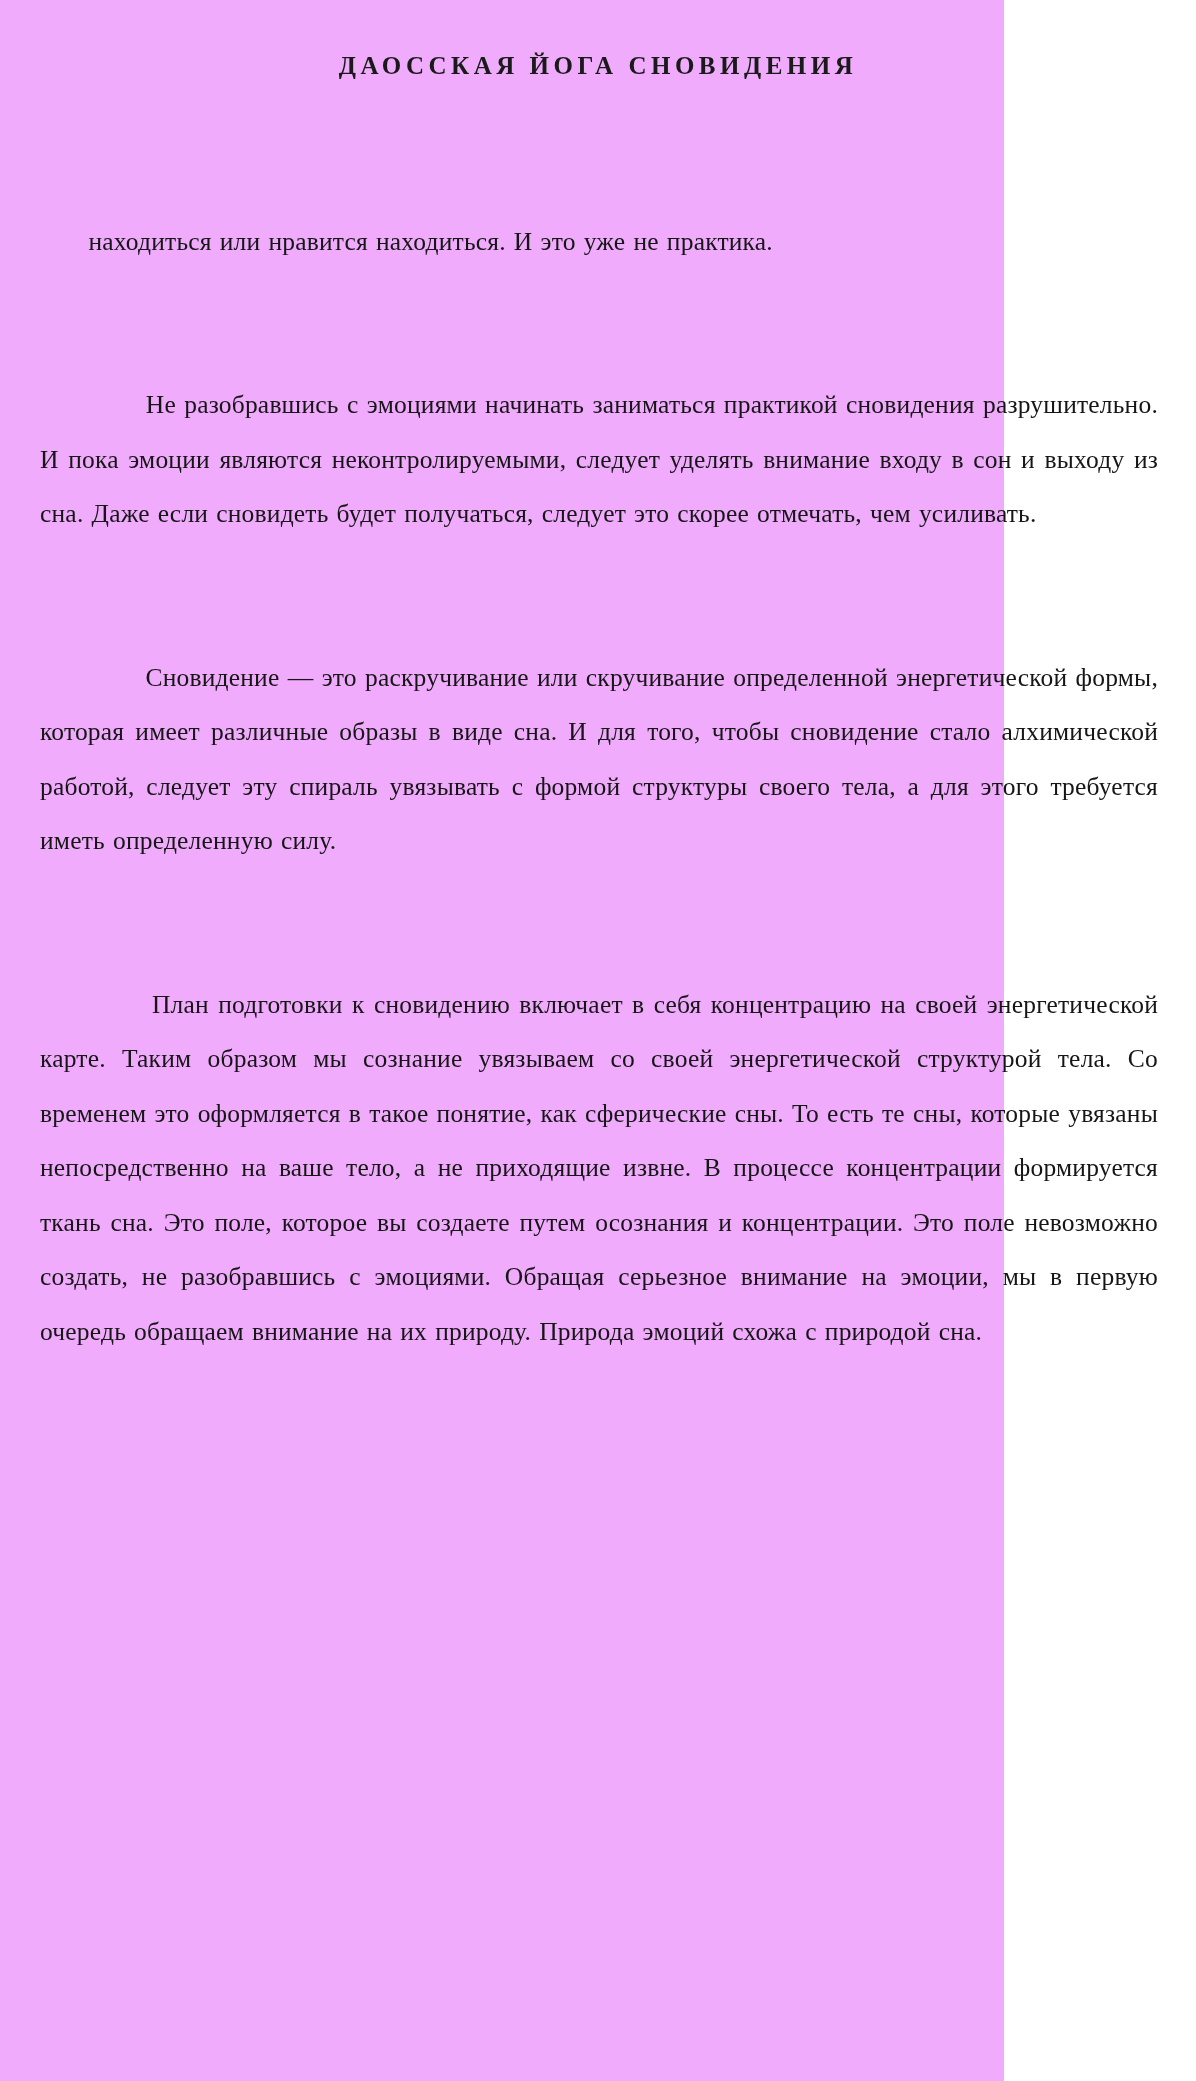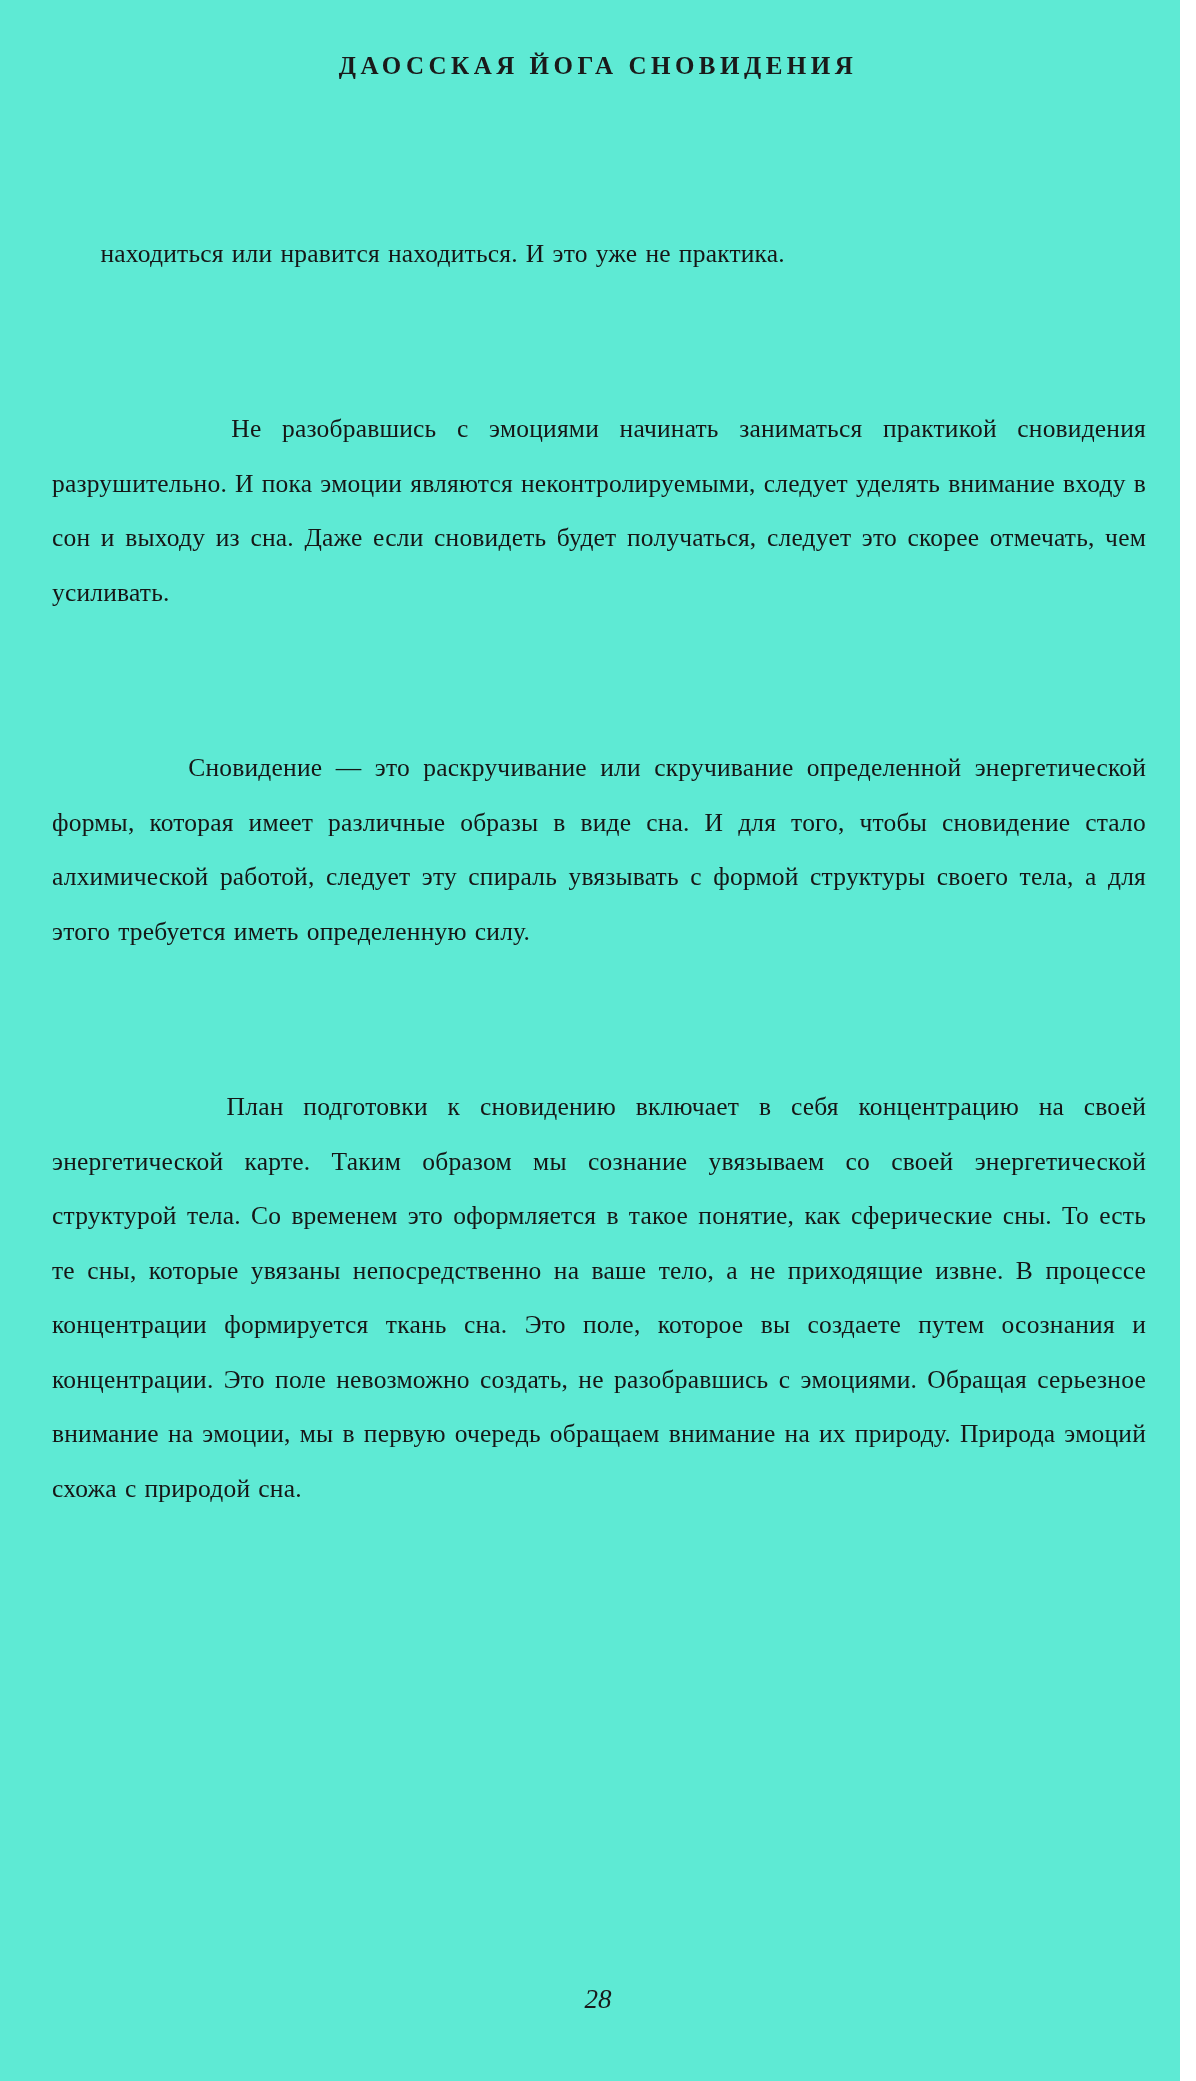--- a/index.html
+++ b/index.html
@@ -13,23 +13,23 @@
     font-family: "Liberation Serif", "DejaVu Serif", serif;
     color: #111111;
     position: relative;
     overflow: hidden;
   }
 
   .page {
     position: absolute;
     top: 0;
     left: 0;
-    width: 1180px;
+    width: 1004px;
     height: 2081px;
-    background: #5eead4;
+    background: #f0abfc;
   }
 
   .running-head {
     position: absolute;
     top: 52px;
     left: 0;
     width: 1196px;
     text-align: center;
     font-size: 25px;
     font-weight: 700;
@@ -43,21 +43,21 @@
     top: 160px;
     left: 40px;
     width: 1118px;
     font-size: 25.5px;
     line-height: 54.5px;
     color: #161616;
     text-align: justify;
   }
 
   .para {
-    margin: 12px;
+    margin: 0;
     text-align: justify;
     text-justify: inter-word;
     white-space: pre-wrap;
   }
 
   .para + .para {
     margin-top: 0;
   }
 
   .indent {
@@ -97,15 +97,14 @@
       <span class="indent"></span><span>Не разобравшись с эмоциями начинать заниматься практикой сновидения разрушительно. И пока эмоции являются неконтролируемыми, следует уделять внимание входу в сон и выходу из сна. Даже если сновидеть будет получаться, следует это скорее отмечать, чем усиливать.</span>
     </p>
     <p class="para">
       <span class="indent"></span><span>Сновидение — это раскручивание или скручивание определенной энергетической формы, которая имеет различные образы в виде сна. И для того, чтобы сновидение стало алхимической работой, следует эту спираль увязывать с формой структуры своего тела, а для этого требуется иметь определенную силу.</span>
     </p>
     <p class="para">
       <span class="indent"></span><span>План подготовки к сновидению включает в себя концентрацию на своей энергетической карте. Таким образом мы сознание увязываем со своей энергетической структурой тела. Со временем это оформляется в такое понятие, как сферические сны. То есть те сны, которые увязаны непосредственно на ваше тело, а не приходящие извне. В процессе концентрации формируется ткань сна. Это поле, которое вы создаете путем осознания и концентрации. Это поле невозможно создать, не разобравшись с эмоциями. Обращая серьезное внимание на эмоции, мы в первую очередь обращаем внимание на их природу. Природа эмоций схожа с природой сна.</span>
     </p>
   </div>
 
-  <div class="folio">28</div>
 
 </div>
 
 </body></html>

